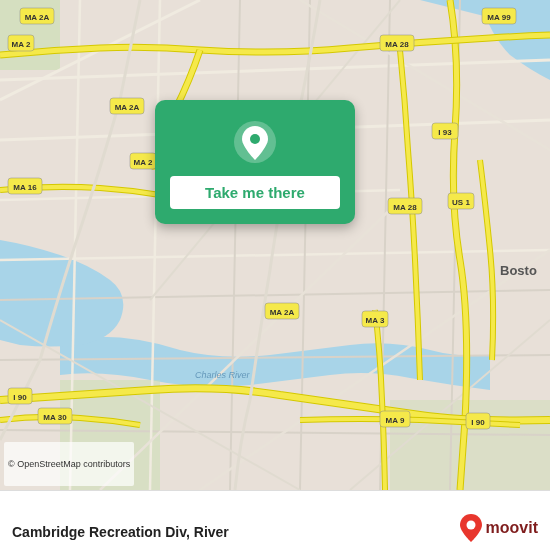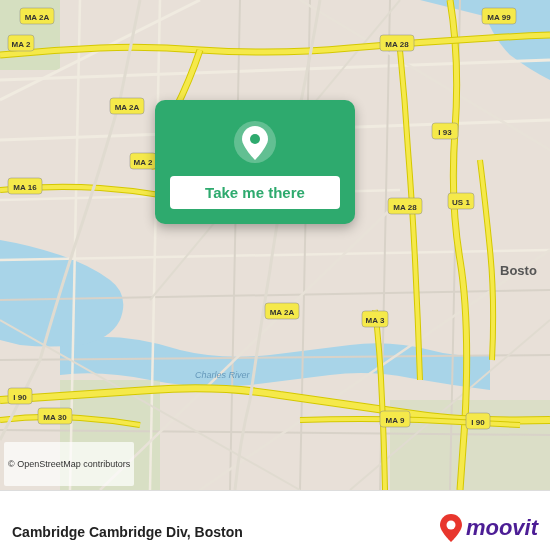--- a/index.html
+++ b/index.html
@@ -91,24 +91,23 @@
       align-items: center;
       gap: 4px;
     }
 
     .moovit-pin {
       width: 22px;
       height: 28px;
     }
 
     .moovit-text {
-      font-size: 22px;
+      font-size: 16px;
       font-weight: 700;
-      color: #4c1d95;
-      font-style: italic;
+      color: #7f1d1d;
     }
 
     
     .map-attribution {
       position: absolute;
       bottom: 4px;
       left: 4px;
       font-size: 9px;
       color: #333;
       background: rgba(255,255,255,0.7);
@@ -252,21 +251,21 @@
       <path d="M22 6 C14.8 6 9 11.8 9 19 C9 26.8 22 40 22 40 C22 40 35 26.8 35 19 C35 11.8 29.2 6 22 6Z" fill="white"></path>
       <circle cx="22" cy="19" r="5" fill="#2eaa6e"></circle>
     </svg>
     <button class="map-card-btn">Take me there</button>
   </div>
 
   <div class="map-attribution">© OpenStreetMap contributors</div>
 </div>
 
 <div id="bottom-bar">
-  <span class="bottom-location">Cambridge Cambridge Div, Boston</span>
+  <span class="bottom-location">Cambridge Recreation Div, River</span>
 
   <div class="moovit-logo">
 
     <svg class="moovit-pin" viewBox="0 0 22 28" xmlns="http://www.w3.org/2000/svg">
       <path d="M11 0 C4.9 0 0 4.9 0 11 C0 17.6 11 28 11 28 C11 28 22 17.6 22 11 C22 4.9 17.1 0 11 0Z" fill="#e8362d"></path>
       <circle cx="11" cy="11" r="4.5" fill="white"></circle>
     </svg>
     <span class="moovit-text">moovit</span>
   </div>
 </div>

